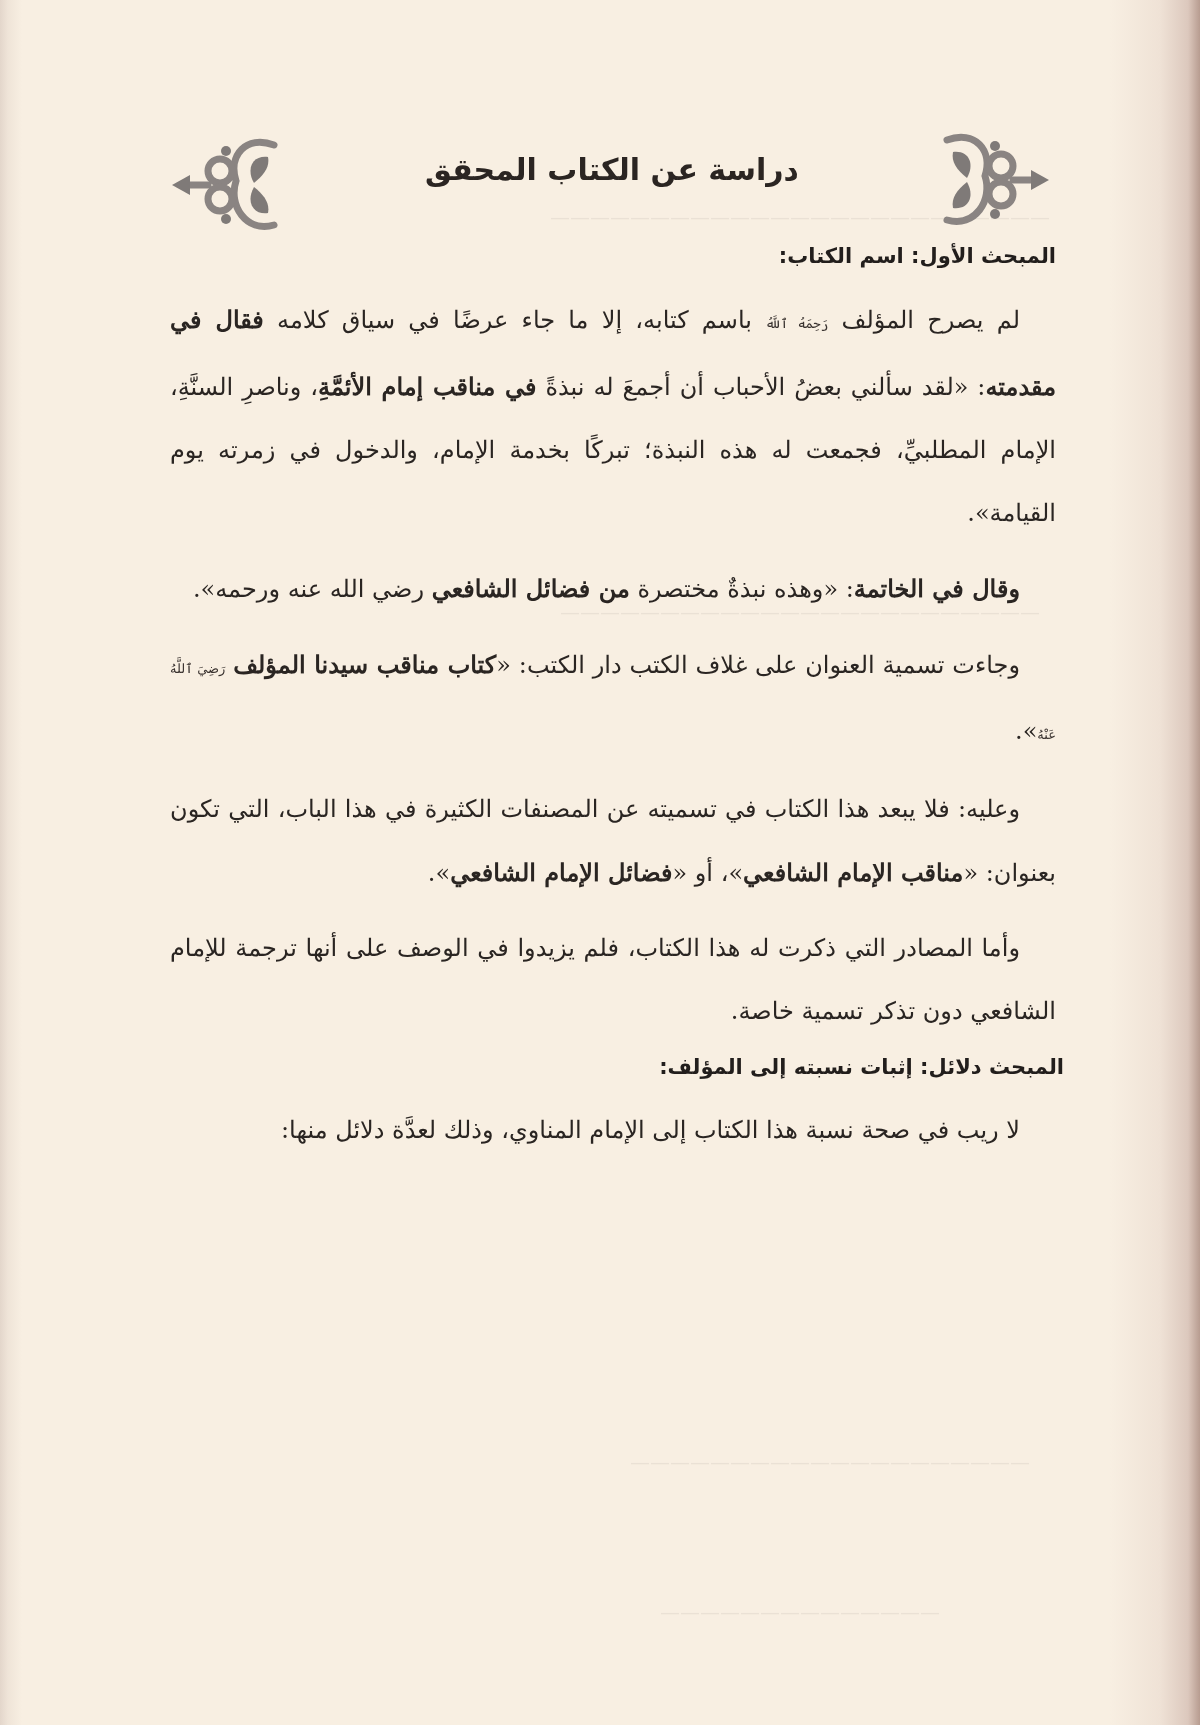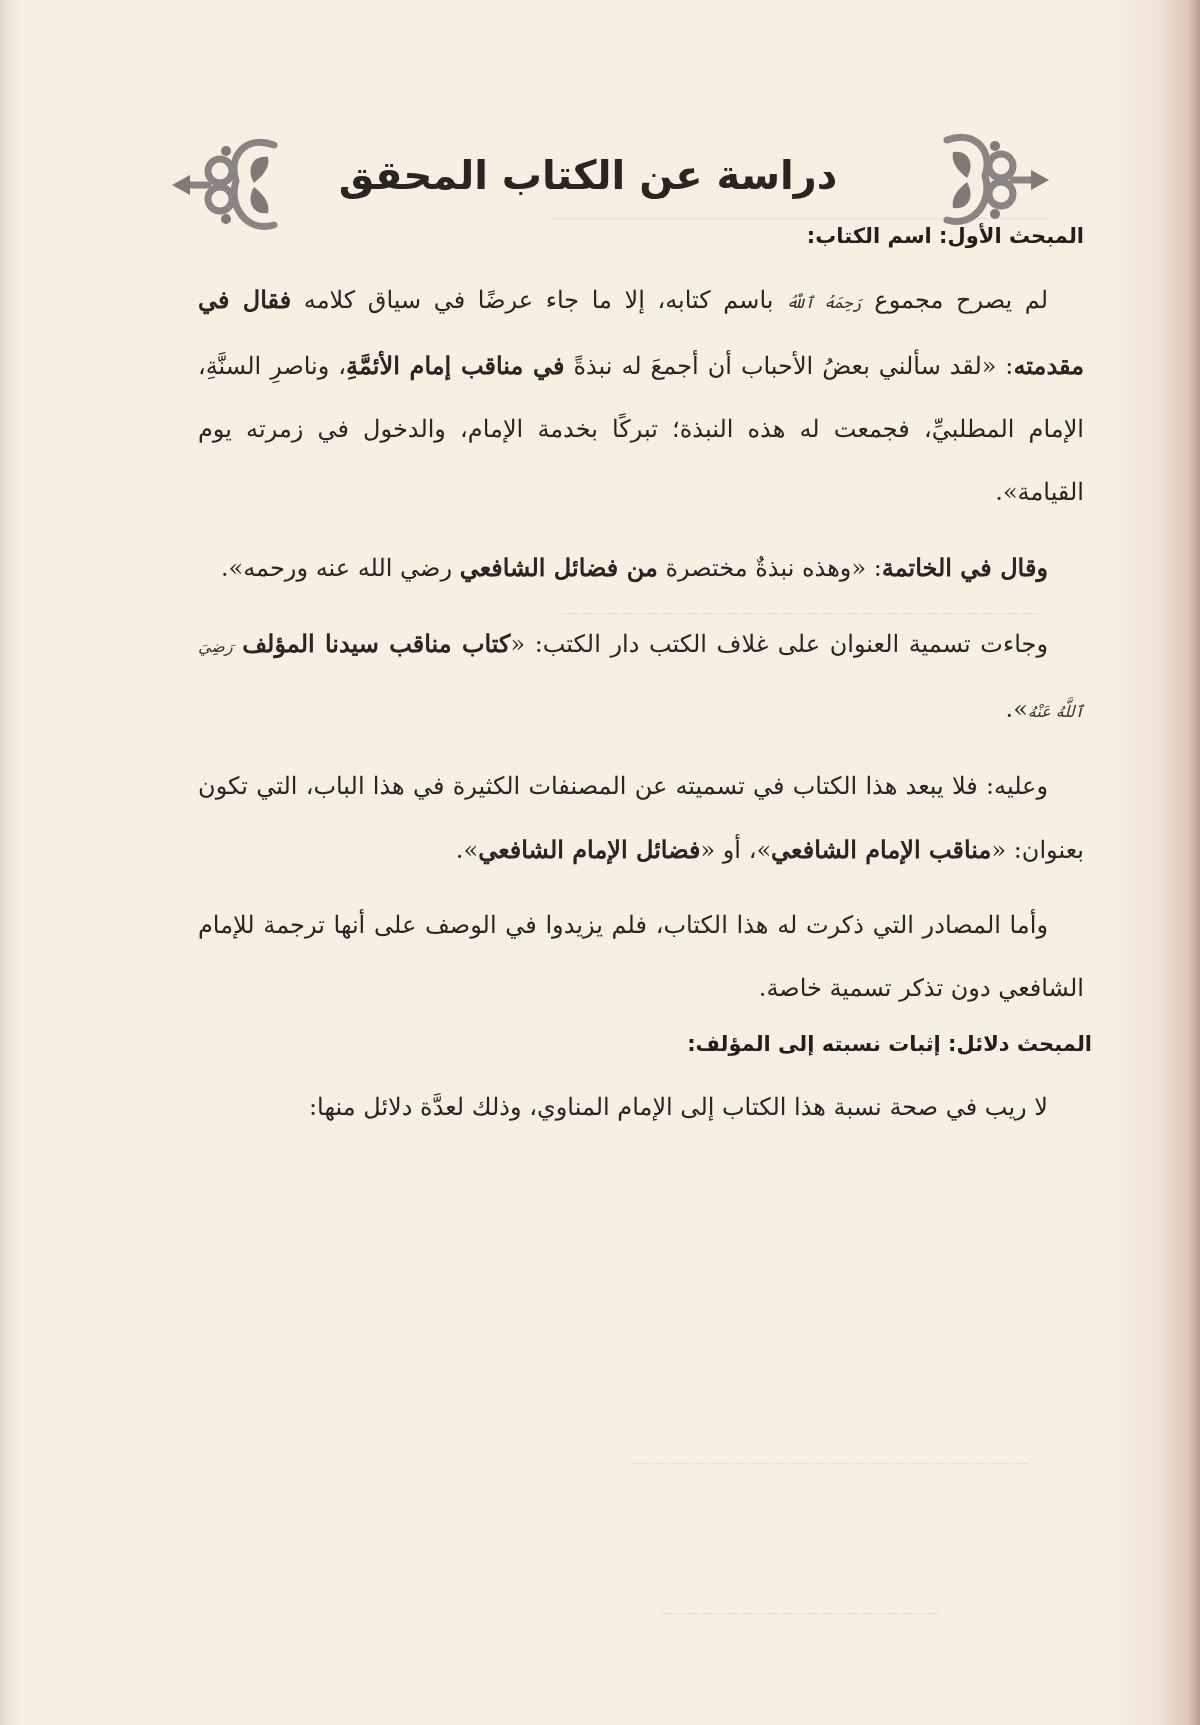--- a/index.html
+++ b/index.html
@@ -17,40 +17,40 @@
       #f8efe2;
   }
   .bleed {
     position: absolute; color: rgba(120,110,100,0.10);
     font-size: 20px; direction: rtl; white-space: nowrap;
     font-family: "DejaVu Sans", sans-serif;
   }
   .ornament { position: absolute; width: 116px; height: 100px; }
   .ornament svg { width: 100%; height: 100%; }
   .title {
-    position: absolute; top: 152px; left: 288px; width: 600px;
+    position: absolute; top: 152px; left: 312px; width: 600px;
     text-align: center; direction: rtl;
     font-family: "DejaVu Sans", sans-serif; font-weight: bold;
-    font-size: 40px; color: #2b2522;
+    font-size: 30px; color: #2b2522;
   }
   .content {
-    position: absolute; top: 224px; left: 170px; width: 886px;
-    direction: rtl; text-align: justify; margin-left: 28px;
+    position: absolute; top: 244px; left: 170px; width: 886px;
+    direction: rtl; text-align: justify;
   }
   .heading {
     font-family: "DejaVu Sans", sans-serif; font-weight: bold;
     font-size: 21px; color: #221e1c; margin: 0 0 20px 0;
   }
   .heading .colon { font-weight: bold; }
   .para {
     font-size: 24px; line-height: 63px; margin: 0 0 12px 0;
     text-indent: 36px; text-align-last: right;
   }
   .para b { font-weight: bold; }
-  .honor { font-size: 16px; font-style: italic; color: #3a3330; }
+  .honor { font-size: 13px; color: #3a3330; }
   .heading2 { margin-top: 6px; margin-right: -8px; }
 </style>
 </head>
 <body>
 
 <div class="page">
 
   <div class="bleed" style="top:205px; right:150px;">—————————————————————————</div>
   <div class="bleed" style="top:600px; right:160px;">————————————————————————</div>
   <div class="bleed" style="top:1450px; right:170px;">————————————————————</div>
@@ -94,21 +94,21 @@
 
   <div class="title">دراسة عن الكتاب المحقق</div>
 
   <div class="content">
 
     <div class="heading">
       <span>المبحث الأول</span><span>: </span><span>اسم الكتاب</span><span class="colon">:</span>
     </div>
 
     <p class="para">
-      <span>لم يصرح مجموع </span><span class="honor">رَحِمَهُ ٱللَّهُ</span><span> باسم كتابه، إلا ما جاء عرضًا في سياق كلامه </span><b>فقال في مقدمته</b><span>: «لقد سألني بعضُ الأحباب أن أجمعَ له نبذةً </span><b>في مناقب إمام الأئمَّةِ</b><span>، وناصرِ السنَّةِ، الإمام المطلبيِّ، فجمعت له هذه النبذة؛ تبركًا بخدمة الإمام، والدخول في زمرته يوم القيامة».</span>
+      <span>لم يصرح المؤلف </span><span class="honor">رَحِمَهُ ٱللَّهُ</span><span> باسم كتابه، إلا ما جاء عرضًا في سياق كلامه </span><b>فقال في مقدمته</b><span>: «لقد سألني بعضُ الأحباب أن أجمعَ له نبذةً </span><b>في مناقب إمام الأئمَّةِ</b><span>، وناصرِ السنَّةِ، الإمام المطلبيِّ، فجمعت له هذه النبذة؛ تبركًا بخدمة الإمام، والدخول في زمرته يوم القيامة».</span>
     </p>
 
     <p class="para">
       <b>وقال في الخاتمة</b><span>: «وهذه نبذةٌ مختصرة </span><b>من فضائل الشافعي</b><span> رضي الله عنه ورحمه».</span>
     </p>
 
     <p class="para">
       <span>وجاءت تسمية العنوان على غلاف الكتب دار الكتب: «</span><b>كتاب مناقب سيدنا المؤلف</b> <span class="honor">رَضِيَ ٱللَّهُ عَنْهُ</span><span>».</span>
     </p>
 

